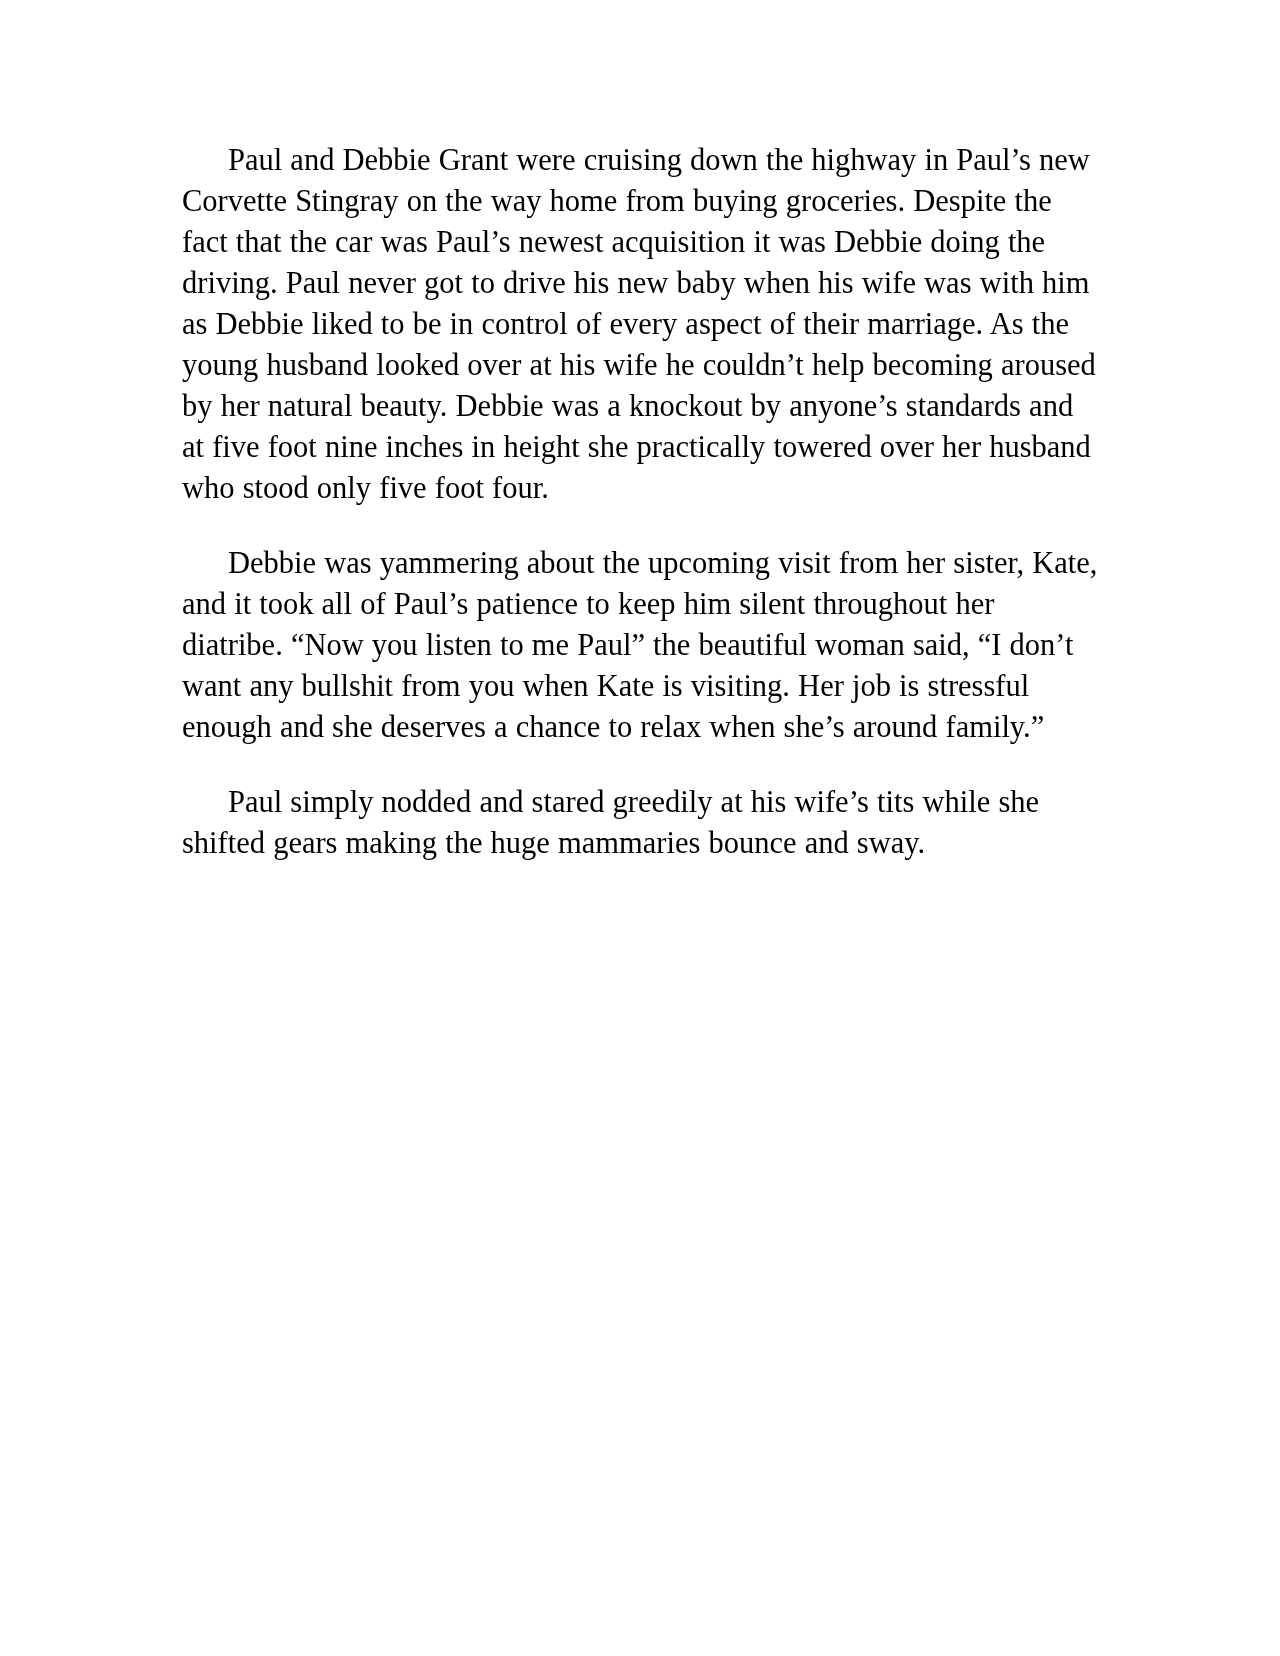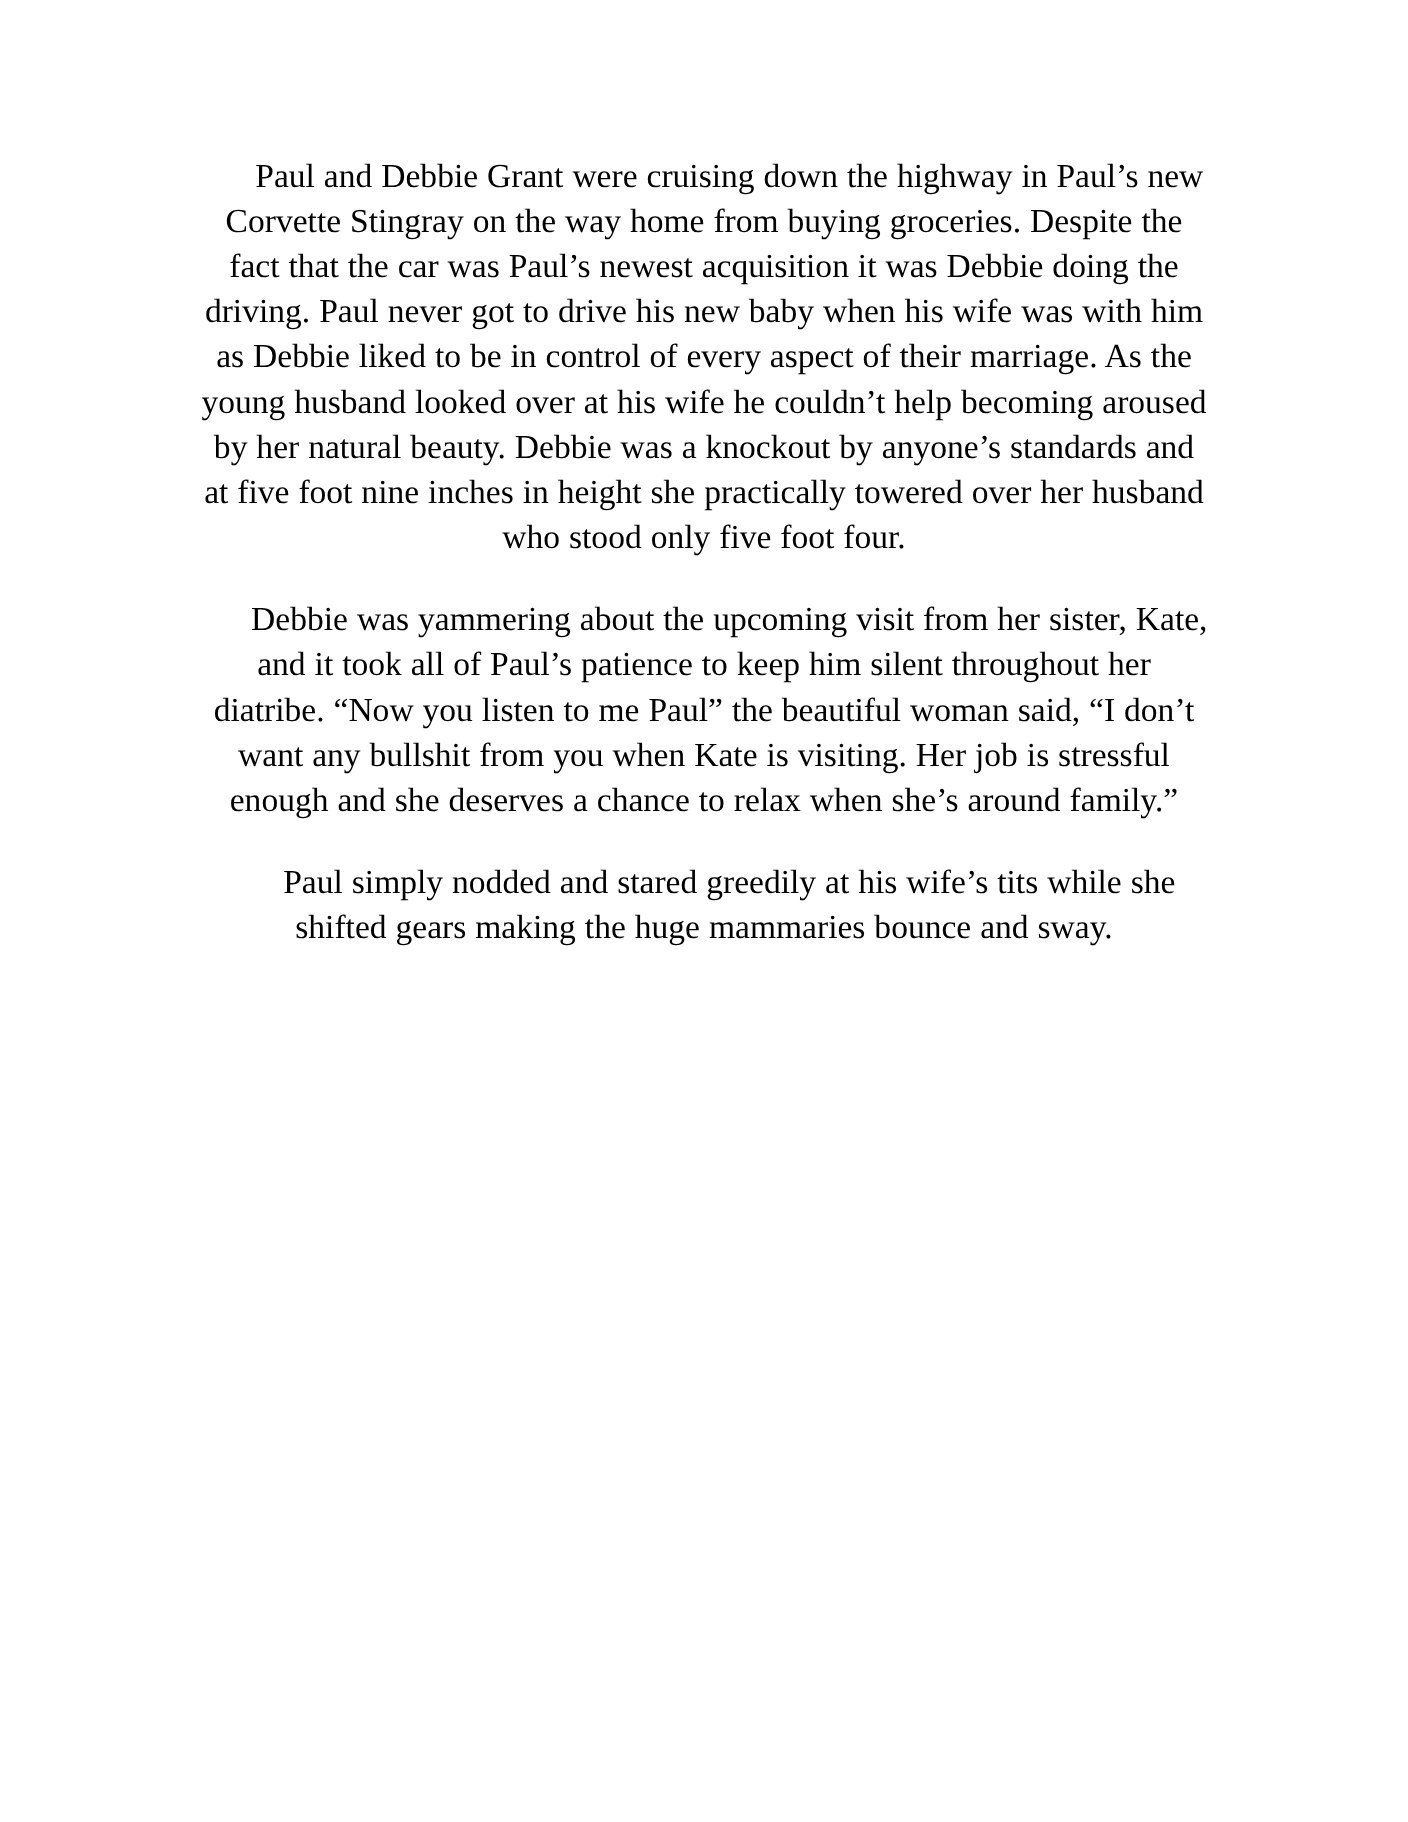--- a/index.html
+++ b/index.html
@@ -20,21 +20,21 @@
     background: #ffffff;
     padding: 140px 150px 0 150px;
   }
   .doc-body {
     width: 916px;
     margin: 0 auto;
   }
   .para {
     font-size: 30.5px;
     line-height: 1.345;
-    text-align: center;
+    text-align: left;
     text-indent: 46px;
     margin: 0 0 34px 0;
     word-spacing: 0.5px;
   }
   .para:last-child {
     margin-bottom: 0;
     font-family: Liberation Serif, serif;
   }
 </style>
 </head>

